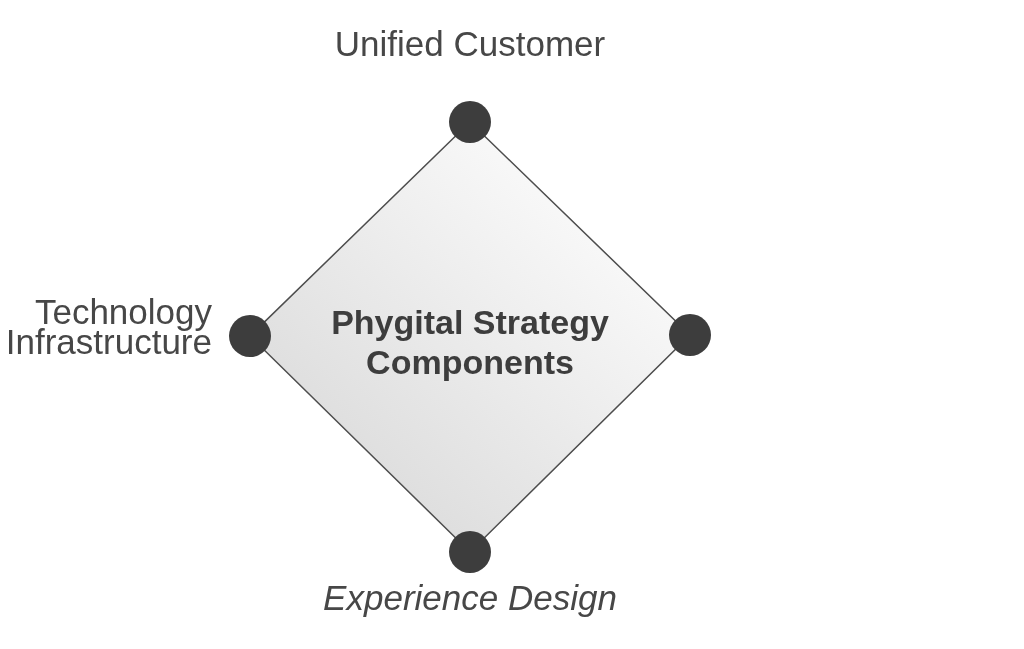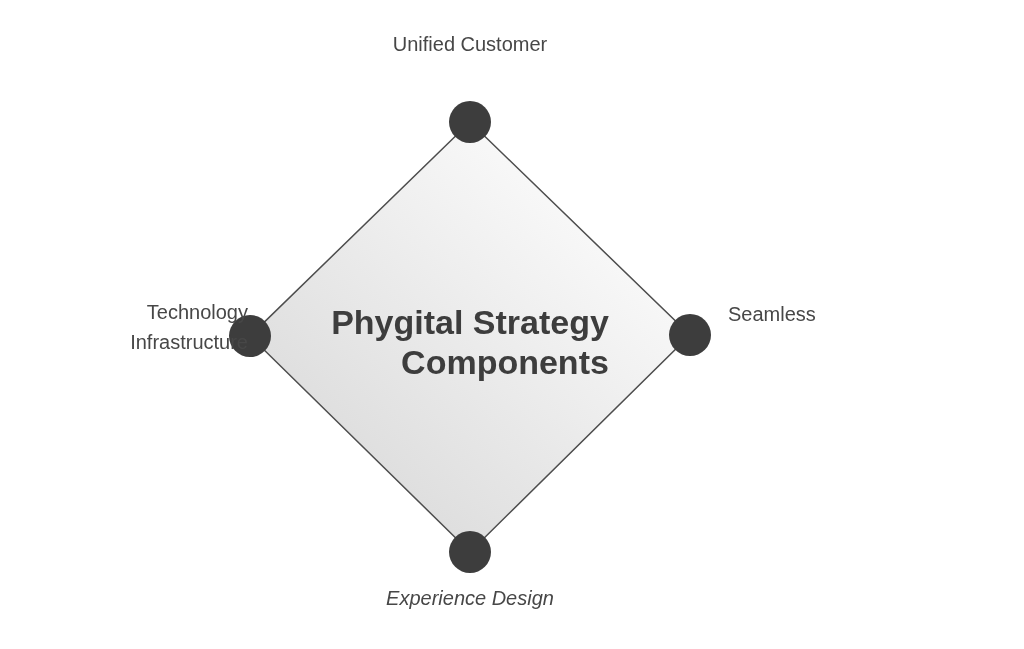--- a/index.html
+++ b/index.html
@@ -26,34 +26,34 @@
     stroke: var(--edge-color, #4d4d4d);
     stroke-width: 1.5;
   }
   .node-dot {
     fill: var(--node-color, #3d3d3d);
   }
   .grad-stop-light { stop-color: var(--fill-light, #ffffff); }
   .grad-stop-dark  { stop-color: var(--fill-dark, #d7d7d7); }
   .label {
     position: absolute;
-    font-size: 20px;
+    font-size: 35px;
     line-height: 30px;
     color: var(--label-color, #474747);
     white-space: nowrap;
   }
   .label .line { display: block; }
   .label-top {
     left: 470px;
     top: 29px;
     transform: translateX(-50%);
     text-align: center;
   }
   .label-left {
-    right: 776px;
+    right: 812px;
     top: 297px;
     text-align: right;
   }
   .label-right {
     left: 728px;
     top: 299px;
     text-align: left;
   }
   .label-bottom {
     left: 470px;
@@ -67,21 +67,21 @@
     left: 470px;
     top: 302px;
     transform: translateX(-50%);
     text-align: center;
     font-size: 34px;
     font-weight: bold;
     line-height: 40px;
     color: var(--title-color, #3d3d3d);
     white-space: nowrap;
   }
-  .title .line { display: block; text-align: right; }
+  .title .line { display: block; }
 </style>
 </head>
 <body>
 
 <div class="stage">
 
   <svg class="diagram" viewBox="0 0 1024 649" aria-hidden="true">
     <defs>
       <linearGradient id="diamondGrad" gradientUnits="userSpaceOnUse" x1="640" y1="150" x2="300" y2="530">
         <stop class="grad-stop-light" offset="0"></stop>
@@ -93,21 +93,20 @@
     <circle class="node-dot" cx="690" cy="335" r="21"></circle>
     <circle class="node-dot" cx="470" cy="552" r="21"></circle>
     <circle class="node-dot" cx="250" cy="336" r="21"></circle>
   </svg>
 
   <div class="label label-top">
     <span class="line">Unified Customer</span>
   </div>
 
   <div class="label label-right">
-    <span class="line">Seamless</span>
   </div>
 
   <div class="label label-bottom">
     <span class="line">Experience Design</span>
   </div>
 
   <div class="label label-left">
     <span class="line">Technology</span>
     <span class="line">Infrastructure</span>
   </div>

